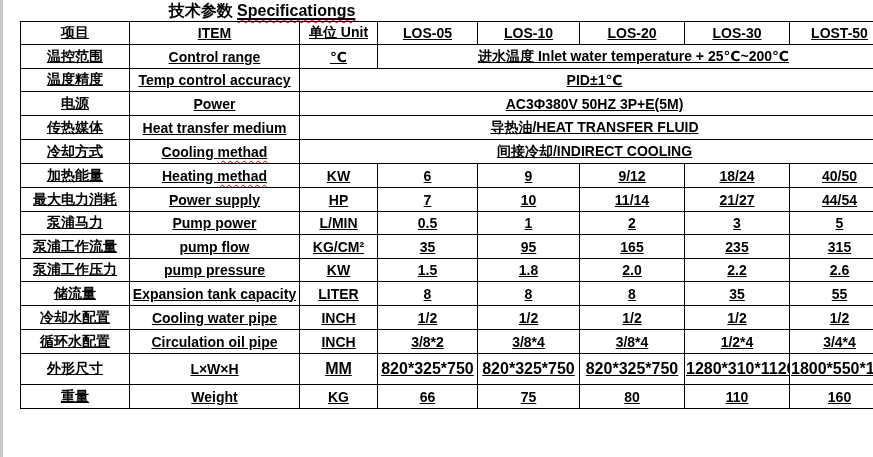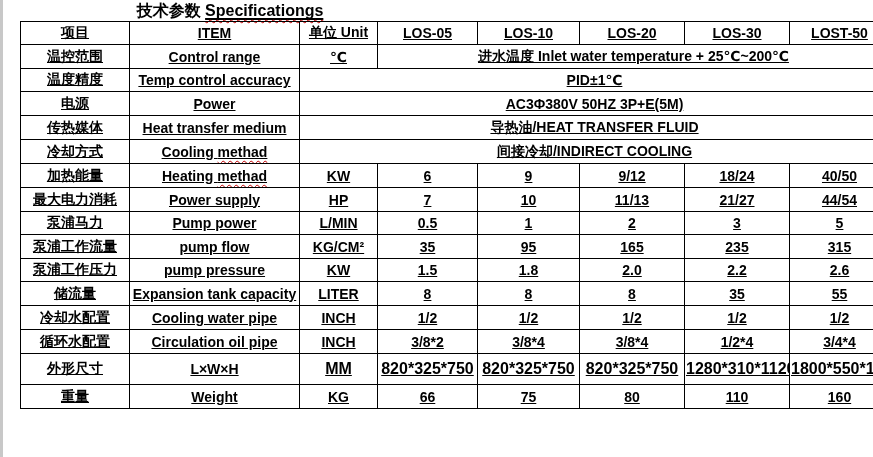--- a/index.html
+++ b/index.html
@@ -11,21 +11,21 @@
     color:#000;
     overflow:hidden;
   }
   .left-strip{
     position:absolute;left:0;top:0;width:3px;height:457px;
     background:#c8c8c8;
   }
   .title{
     position:absolute;left:0;top:0;width:460px;height:21px;
     line-height:21px;text-align:center;
-    font-size:16px;font-weight:bold;white-space:nowrap;
+    font-size:16px;font-weight:bold;white-space:nowrap;padding-left:32px;
   }
   .title-en{
     text-decoration:underline;
     text-decoration-thickness:1.5px;
     text-underline-offset:2px;
   }
   .misspelled{
     text-decoration-line:underline;
     text-decoration-style:wavy;
     text-decoration-color:#c00000;
@@ -127,21 +127,21 @@
     <td>18/24</td>
     <td>40/50</td>
   </tr>
 
   <tr style="height:24px">
     <td class="lbl">最大电力消耗</td>
     <td class="lbl">Power supply</td>
     <td>HP</td>
     <td>7</td>
     <td>10</td>
-    <td>11/13</td>
+    <td>11/14</td>
     <td>21/27</td>
     <td>44/54</td>
   </tr>
 
   <tr style="height:23px">
     <td class="lbl">泵浦马力</td>
     <td class="lbl">Pump power</td>
     <td>L/MIN</td>
     <td>0.5</td>
     <td>1</td>

